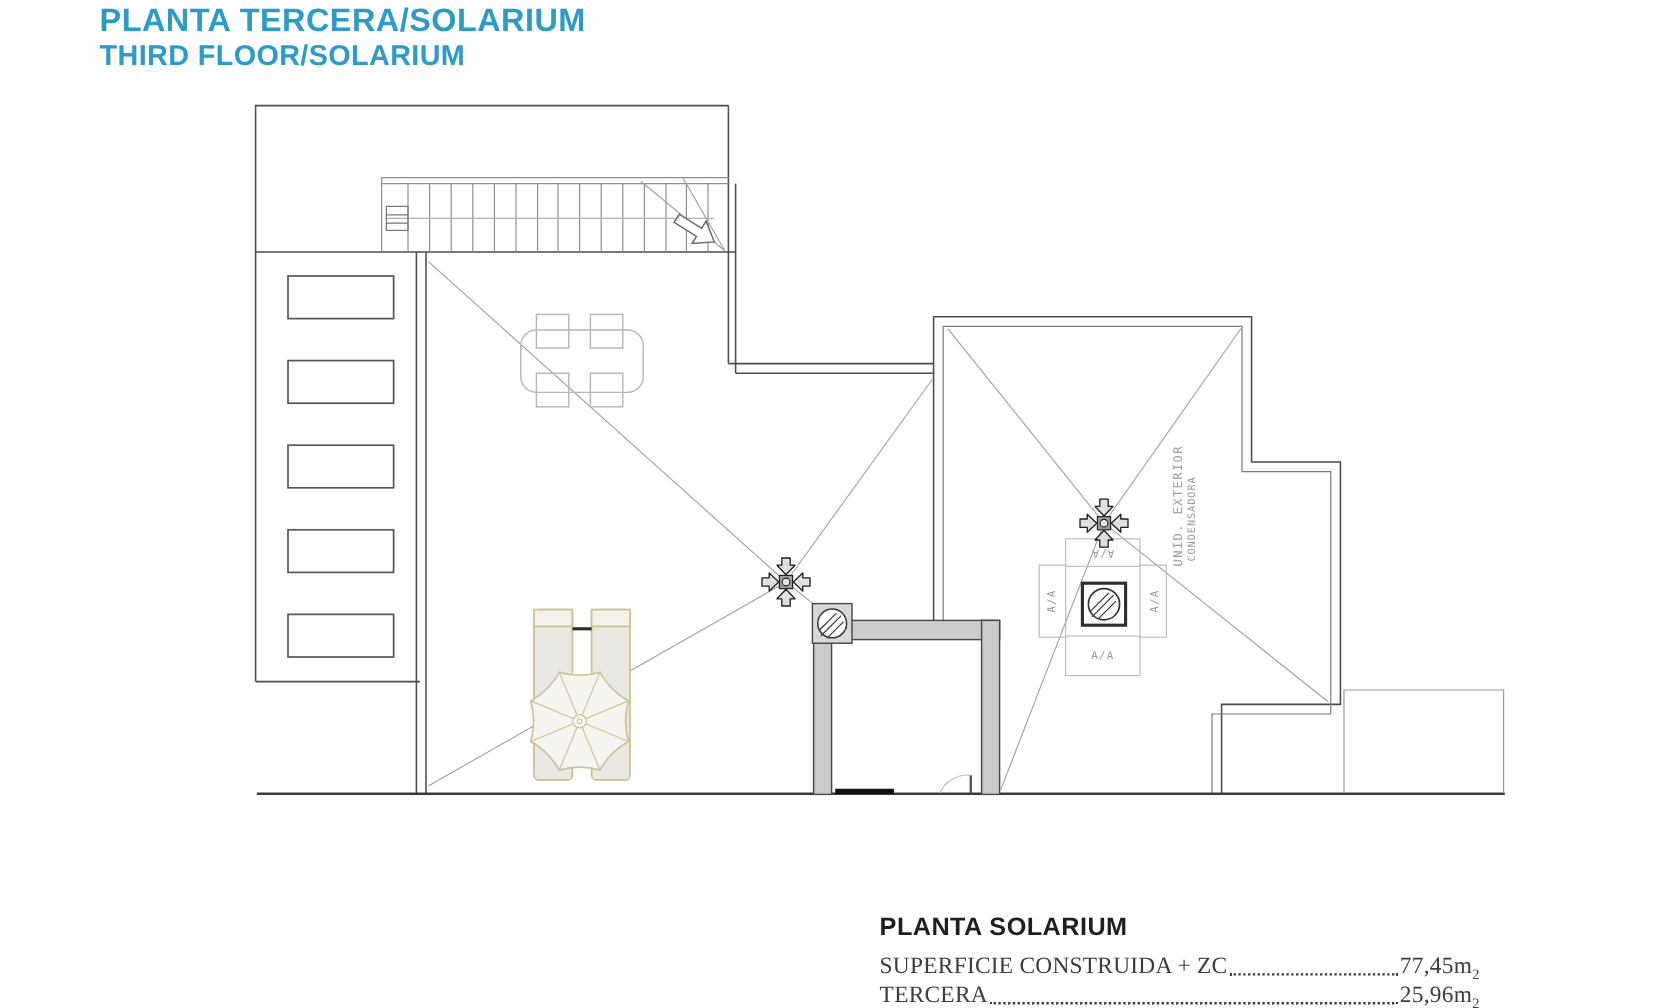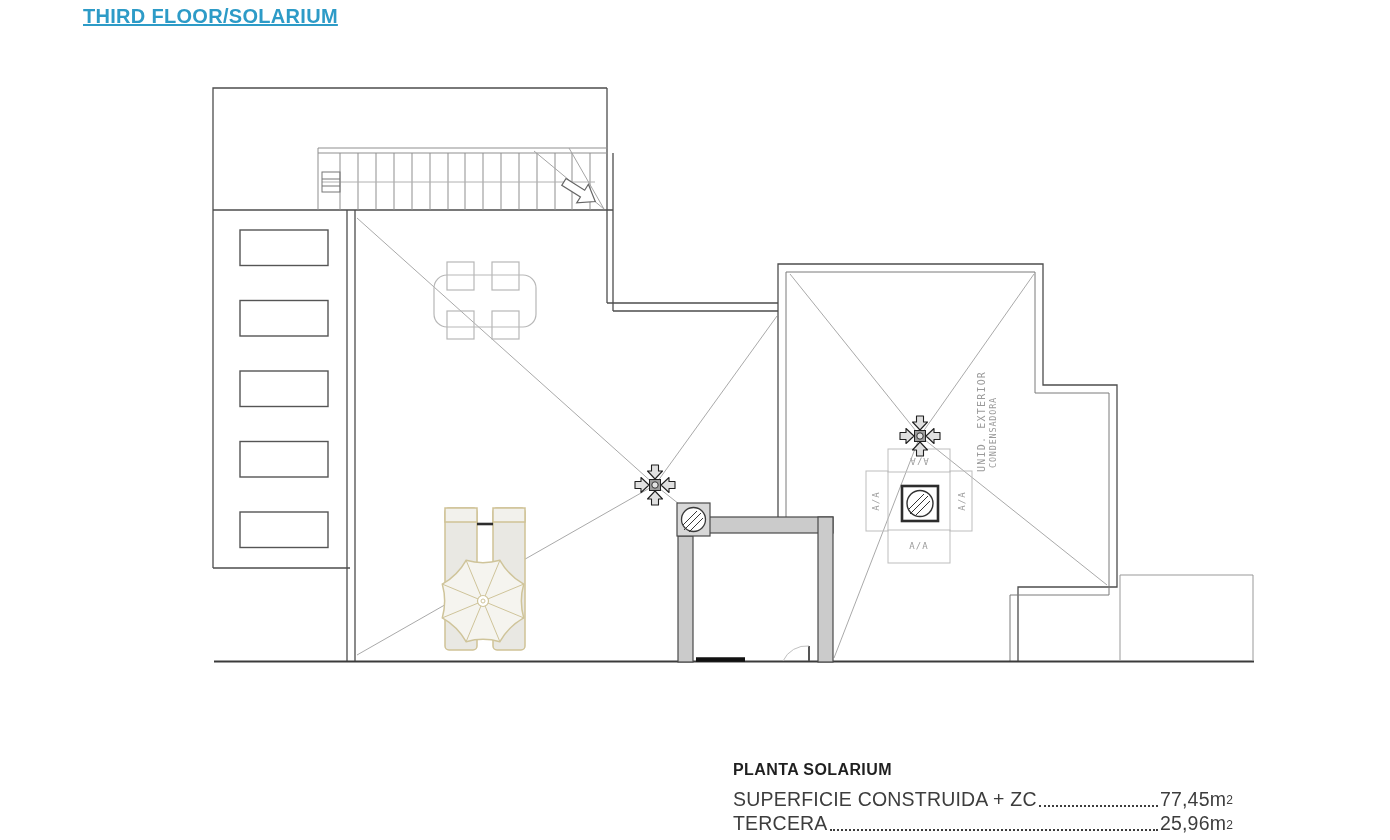--- a/index.html
+++ b/index.html
@@ -2,34 +2,35 @@
 <html style="--accent: #2d9bc7;"><head>
 <meta charset="utf-8">
 <style>
   html,body{margin:0;padding:0;}
   body{
     width:1390px;height:840px;overflow:hidden;position:relative;
     background:#ffffff;font-family:"Liberation Sans",sans-serif;
   }
   .titles{position:absolute;left:83px;top:2px;}
   .title-primary{font-size:27px;font-weight:bold;color:var(--accent,#2d9bc7);letter-spacing:.4px;line-height:31px;}
-  .title-secondary{font-size:20px;font-weight:bold;color:var(--accent,#2d9bc7);letter-spacing:.3px;line-height:24px;margin-top:2px;text-decoration:underline;}
+  .title-secondary{font-size:24px;font-weight:bold;color:var(--accent,#2d9bc7);letter-spacing:.3px;line-height:24px;margin-top:2px;}
   .plan-svg{position:absolute;left:0;top:0;}
   .areas{position:absolute;left:733px;top:761px;width:500px;color:#3d3d3d;}
-  .areas-heading{font-size:16px;font-weight:bold;color:#1f1f1f;letter-spacing:.4px;margin:0 0 7px 0;}
-  .area-row{display:flex;align-items:flex-end;font-size:19.5px;letter-spacing:.2px;height:24.5px;white-space:nowrap;}
+  .areas-heading{font-size:21px;font-weight:bold;color:#1f1f1f;letter-spacing:.4px;margin:0 0 7px 0;}
+  .area-row{display:flex;align-items:flex-end;font-size:19.5px;letter-spacing:.2px;height:24.5px;white-space:nowrap;font-family:Liberation Serif, serif;}
   .leader{flex:1;border-bottom:2.8px dotted #3d3d3d;margin:0 2px 4px 2px;min-width:20px;}
-  .area-value{display:flex;align-items:center;}
+  .area-value{display:flex;align-items:flex-end;}
   .area-value sup{font-size:12px;line-height:12px;transform:translateY(1px);}
   svg text{font-family:"DejaVu Sans Mono",monospace;}
 </style>
 </head>
 <body>
 
 <div class="titles">
+  <div class="title-primary">PLANTA TERCERA/SOLARIUM</div>
   <div class="title-secondary">THIRD FLOOR/SOLARIUM</div>
 </div>
 
 <svg class="plan-svg" width="1390" height="840" viewBox="0 0 1390 840">
   <defs>
     <g id="drain">
       <g fill="#e0e0e0" stroke="#1f1f1f" stroke-width="1.1" stroke-linejoin="round">
         <path d="M-3.5,20 L3.5,20 L3.5,14 L7.5,14 L0,6 L-7.5,14 L-3.5,14 Z"></path>
         <path d="M-3.5,20 L3.5,20 L3.5,14 L7.5,14 L0,6 L-7.5,14 L-3.5,14 Z" transform="rotate(90)"></path>
         <path d="M-3.5,20 L3.5,20 L3.5,14 L7.5,14 L0,6 L-7.5,14 L-3.5,14 Z" transform="rotate(180)"></path>

